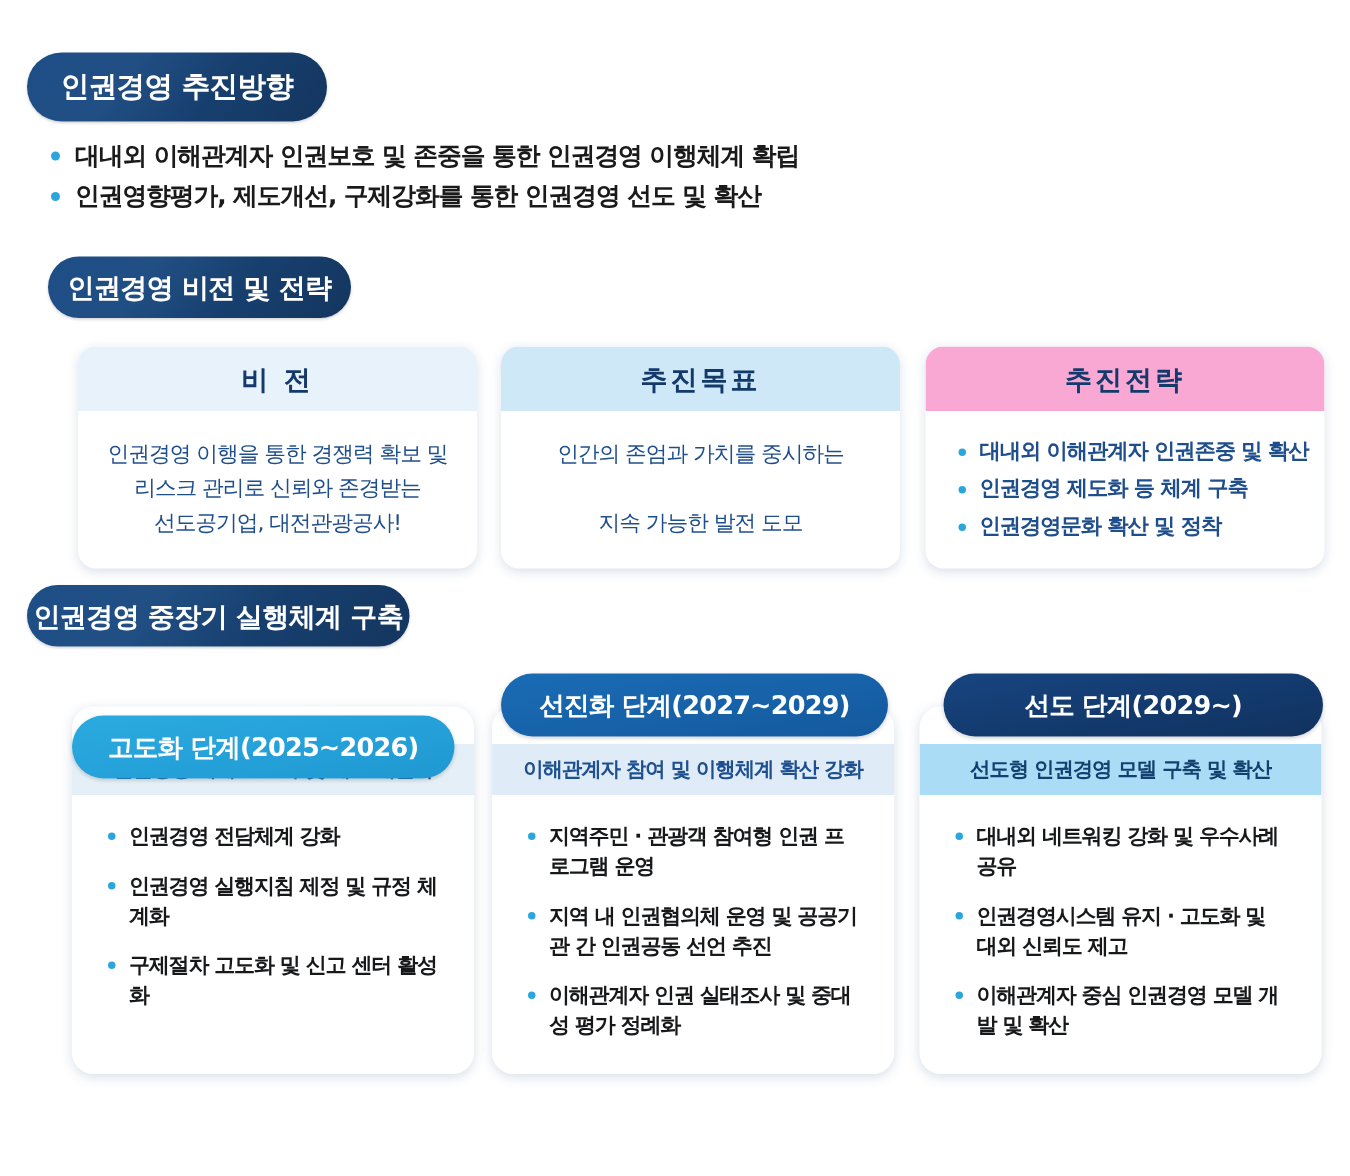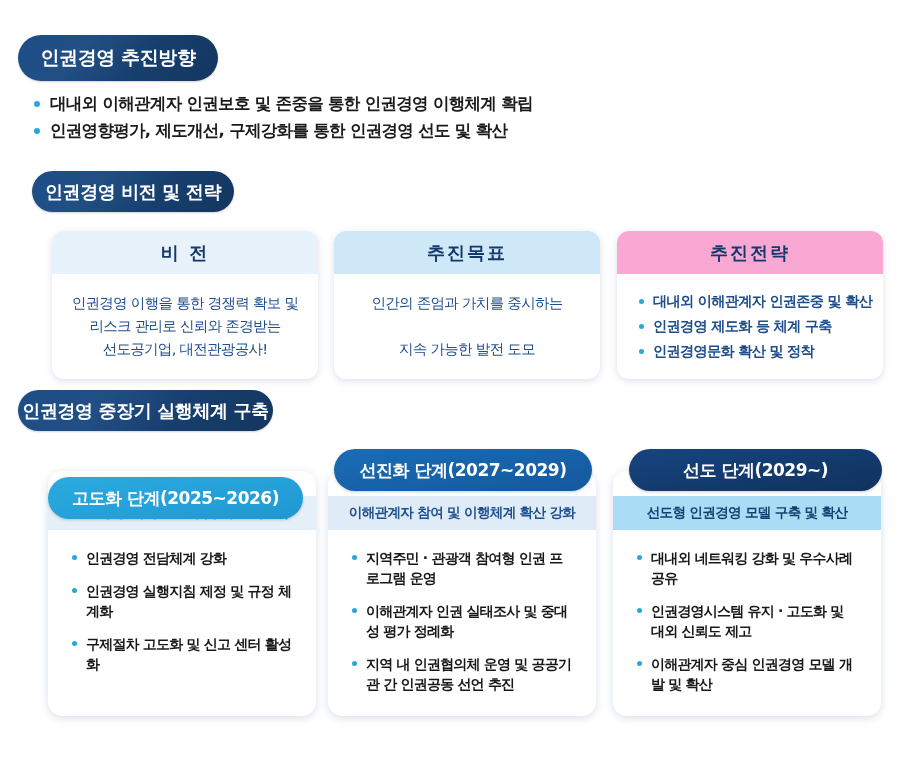--- a/index.html
+++ b/index.html
@@ -272,22 +272,22 @@
   </ul>
 </div>
 <div class="stage-pill" id="stage-pill-1">
   <span>고도화 단계(2025~2026)</span>
 </div>
 
 <div class="scard" id="stage-2">
   <div class="scard-sub">이해관계자 참여 및 이행체계 확산 강화</div>
   <ul class="scard-list">
     <li>지역주민 · 관광객 참여형 인권 프로그램 운영</li>
+    <li>지역 내 인권협의체 운영 및 공공기관 간 인권공동 선언 추진</li>
     <li>이해관계자 인권 실태조사 및 중대성 평가 정례화</li>
-    <li>지역 내 인권협의체 운영 및 공공기관 간 인권공동 선언 추진</li>
   </ul>
 </div>
 <div class="stage-pill" id="stage-pill-2">
   <span>선진화 단계(2027~2029)</span>
 </div>
 
 <div class="scard" id="stage-3">
   <div class="scard-sub">선도형 인권경영 모델 구축 및 확산</div>
   <ul class="scard-list">
     <li>대내외 네트워킹 강화 및 우수사례 공유</li>

